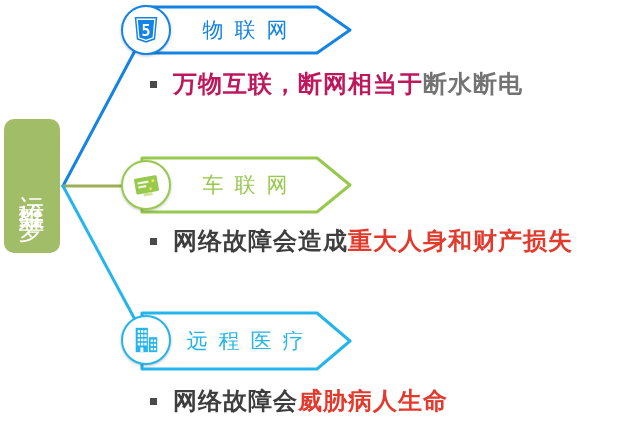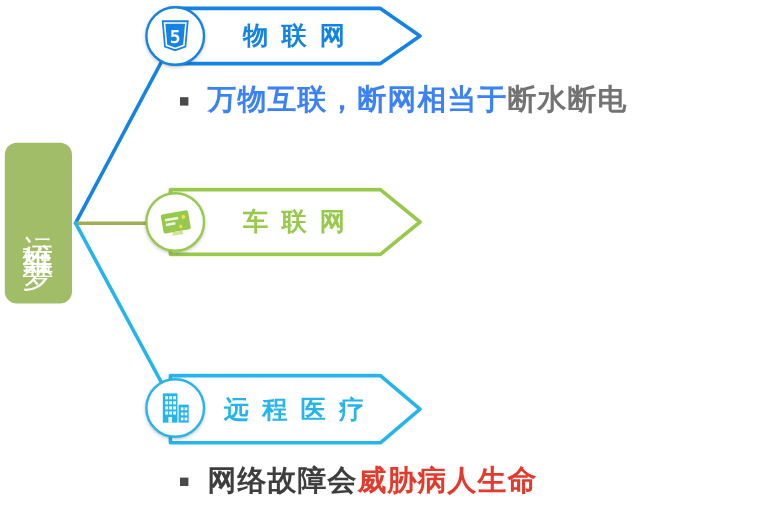--- a/index.html
+++ b/index.html
@@ -45,21 +45,21 @@
   .branch-header.h1 { top: 156px; height: 58px; }
   .branch-header.h2 { top: 311px; height: 60px; }
   .branch-header svg { position: absolute; left: 0; top: 0; }
   .branch-label {
     position: absolute;
     left: 38px; right: 42px; top: 0; bottom: 0;
     display: flex;
     align-items: center;
     justify-content: center;
     font-size: 21px;
-    font-weight: bold;
+    font-weight: normal;
     letter-spacing: 11px;
     text-indent: 11px;
     white-space: nowrap;
   }
   
   .icon-circle {
     position: absolute;
     left: 121px;
     width: 50px; height: 50px;
     background: #ffffff;
@@ -179,24 +179,30 @@
           <rect x="24.4" y="20" width="2.3" height="2.5"></rect>
         <rect x="21" y="24.5" width="2.3" height="2.5"></rect>
           <rect x="24.4" y="24.5" width="2.3" height="2.5"></rect>
       </g>
     </svg>
   </div>
 
   <div class="bullet-item u0">
     <span class="bullet-marker" style="background-color: rgb(74, 74, 74);"></span>
     <span class="bullet-text">
-      <span style="color: #3b82f6; margin-top: 16px;">万物互联，断网相当于</span><span style="color: #737373;">断水断电</span>
+      <span style="color: #be185d; margin-top: 16px;">万物互联，断网相当于</span><span style="color: #737373;">断水断电</span>
     </span>
   </div>
 
+  <div class="bullet-item u1">
+    <span class="bullet-marker" style="background-color: rgb(74, 74, 74);"></span>
+    <span class="bullet-text">
+      <span style="color: rgb(62, 62, 62);">网络故障会造成</span><span style="color: rgb(226, 58, 44);">重大人身和财产损失</span>
+    </span>
+  </div>
 
   <div class="bullet-item u2">
     <span class="bullet-marker" style="background-color: rgb(74, 74, 74);"></span>
     <span class="bullet-text">
       <span style="color: rgb(62, 62, 62);">网络故障会</span><span style="color: rgb(226, 58, 44);">威胁病人生命</span>
     </span>
   </div>
 
 </div>
 

